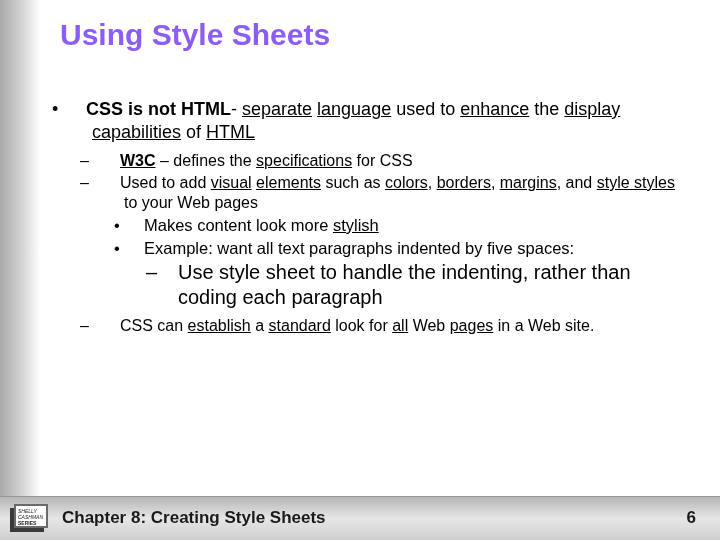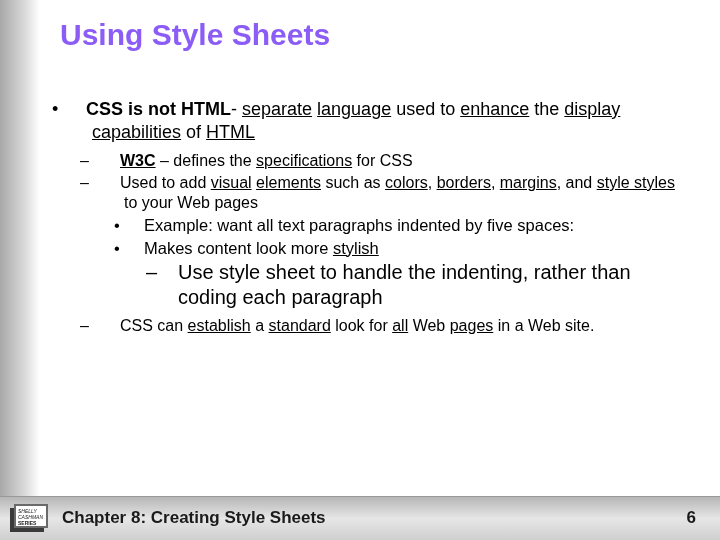--- a/index.html
+++ b/index.html
@@ -89,25 +89,25 @@
 
   <div class="b2 hang2">
     <span class="dash">–</span><span><span class="u bold">W3C</span> – defines the <span class="u">specifications</span> for CSS</span>
   </div>
 
   <div class="b2 hang2">
     <span class="dash">–</span><span>Used to add <span class="u">visual</span> <span class="u">elements</span> such as <span class="u">colors</span>, <span class="u">borders</span>, <span class="u">margins</span>, and <span class="u">style styles</span> to your Web pages</span>
   </div>
 
   <div class="b3 hang3">
-    <span class="dot">•</span><span>Example: want all text paragraphs indented by five spaces:</span>
+    <span class="dot">•</span><span>Makes content look more <span class="u">stylish</span></span>
   </div>
 
   <div class="b3 hang3">
-    <span class="dot">•</span><span>Makes content look more <span class="u">stylish</span></span>
+    <span class="dot">•</span><span>Example: want all text paragraphs indented by five spaces:</span>
   </div>
 
   <div class="b4 hang4">
     <span class="dash">–</span><span>Use style sheet to handle the indenting, rather than coding each paragraph</span>
   </div>
 
   <div class="spacer-sm"></div>
 
   <div class="b2 hang2">
     <span class="dash">–</span><span>CSS can <span class="u">establish</span> a <span class="u">standard</span> look for <span class="u">all</span> Web <span class="u">pages</span> in a Web site.</span>

